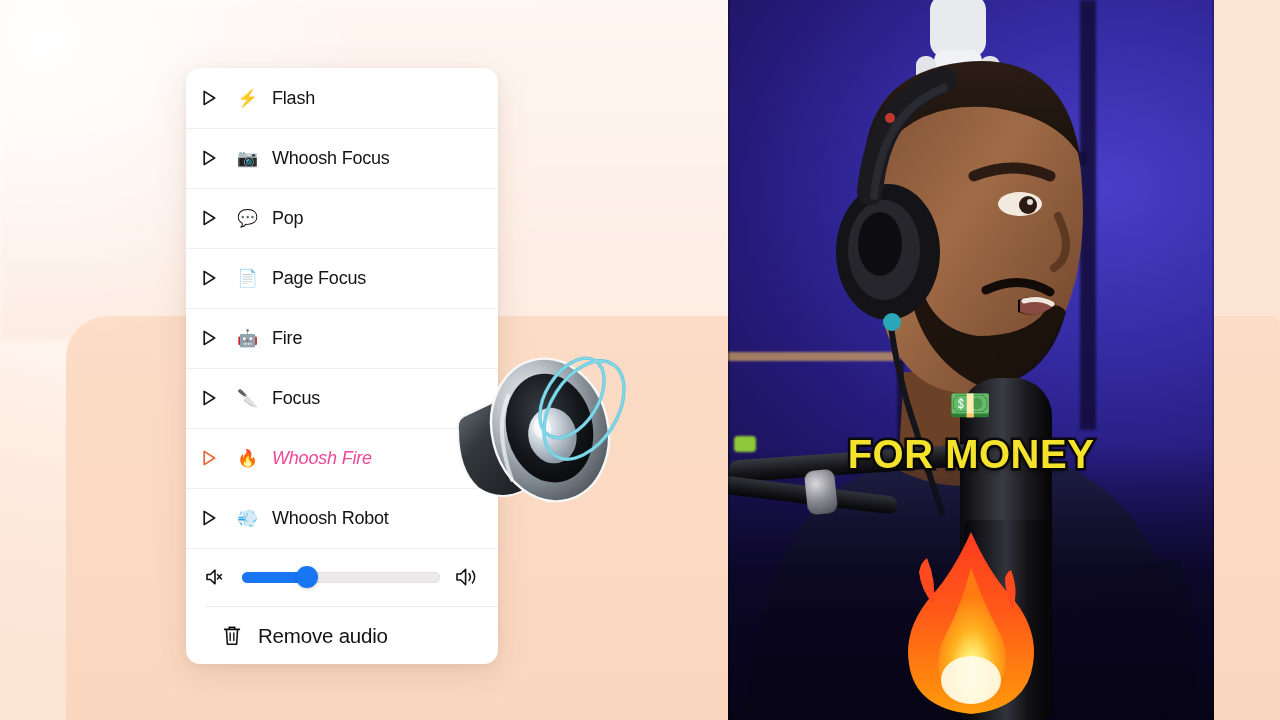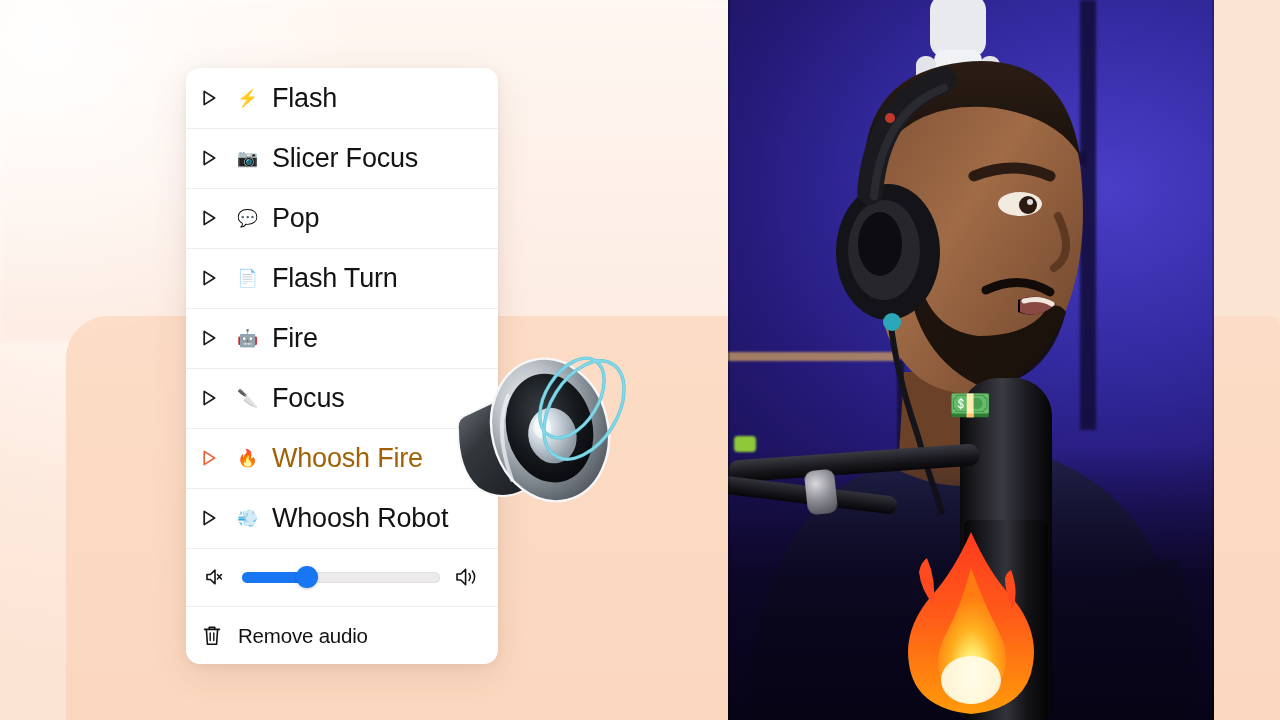--- a/index.html
+++ b/index.html
@@ -107,27 +107,27 @@
     width: 24px;
     flex: 0 0 24px;
     font-size: 17px;
     line-height: 1;
     text-align: center;
     margin-right: 12px;
     filter: saturate(1.05);
   }
 
   .sound-label {
-    font-size: 27px;
+    font-size: 18px;
     color: #131313;
     letter-spacing: -0.2px;
     white-space: nowrap;
   }
 
-  .sound-row.is-active .sound-label { color: #a16207; }
+  .sound-row.is-active .sound-label { color: #ec4899; font-style: italic; }
 
   
   .volume-row {
     position: relative;
     height: 58px;
     display: flex;
     align-items: center;
     padding: 0 18px;
     box-sizing: border-box;
   }
@@ -169,20 +169,21 @@
   }
 
   
   .remove-row {
     position: relative;
     height: 60px;
     display: flex;
     align-items: center;
     padding-left: 14px;
     box-sizing: border-box;
+    margin-left: 20px;
   }
   .remove-row::before {
     content: "";
     position: absolute;
     left: 0; right: 0; top: 0;
     height: 1px;
     background: #ececea;
   }
   .trash-icon { flex: 0 0 auto; margin-right: 14px; display: flex; align-items: center; }
   .remove-label {
@@ -379,41 +380,41 @@
         <span class="sound-label">Flash</span>
       </div>
 
       <div class="sound-row">
         <span class="play-tri">
           <svg width="20" height="20" viewBox="0 0 20 20">
               <path d="M5.2 3.4 L15.6 10 L5.2 16.6 Z" fill="none" stroke="#1a1a1a" stroke-width="1.7" stroke-linejoin="round"></path>
             </svg>
         </span>
         <span class="sound-emoji">📷</span>
-        <span class="sound-label">Slicer Focus</span>
+        <span class="sound-label">Whoosh Focus</span>
       </div>
 
       <div class="sound-row">
         <span class="play-tri">
           <svg width="20" height="20" viewBox="0 0 20 20">
               <path d="M5.2 3.4 L15.6 10 L5.2 16.6 Z" fill="none" stroke="#1a1a1a" stroke-width="1.7" stroke-linejoin="round"></path>
             </svg>
         </span>
         <span class="sound-emoji">💬</span>
         <span class="sound-label">Pop</span>
       </div>
 
       <div class="sound-row">
         <span class="play-tri">
           <svg width="20" height="20" viewBox="0 0 20 20">
               <path d="M5.2 3.4 L15.6 10 L5.2 16.6 Z" fill="none" stroke="#1a1a1a" stroke-width="1.7" stroke-linejoin="round"></path>
             </svg>
         </span>
         <span class="sound-emoji">📄</span>
-        <span class="sound-label">Flash Turn</span>
+        <span class="sound-label">Page Focus</span>
       </div>
 
       <div class="sound-row">
         <span class="play-tri">
           <svg width="20" height="20" viewBox="0 0 20 20">
               <path d="M5.2 3.4 L15.6 10 L5.2 16.6 Z" fill="none" stroke="#1a1a1a" stroke-width="1.7" stroke-linejoin="round"></path>
             </svg>
         </span>
         <span class="sound-emoji">🤖</span>
         <span class="sound-label">Fire</span>
@@ -616,20 +617,21 @@
     <div class="v-wall-dark"></div>
 
     <div class="v-mic"></div>
     <div class="v-mic-body"></div>
     <div class="v-boom"></div>
     <div class="v-boom2"></div>
     <div class="v-boom-knob"></div>
     <div class="v-green"></div>
 
     <div class="v-overlay-money">💵</div>
+    <div class="v-overlay-caption">FOR MONEY</div>
 
     <div class="v-overlay-fire">
       <svg width="156" height="190" viewBox="0 0 156 190">
         <defs>
           <radialGradient id="fireCore" cx="50%" cy="78%" r="58%">
             <stop offset="0%" stop-color="#ffffff"></stop>
             <stop offset="28%" stop-color="#ffe96a"></stop>
             <stop offset="58%" stop-color="#ffb01f"></stop>
             <stop offset="100%" stop-color="#ff7a10"></stop>
           </radialGradient>

